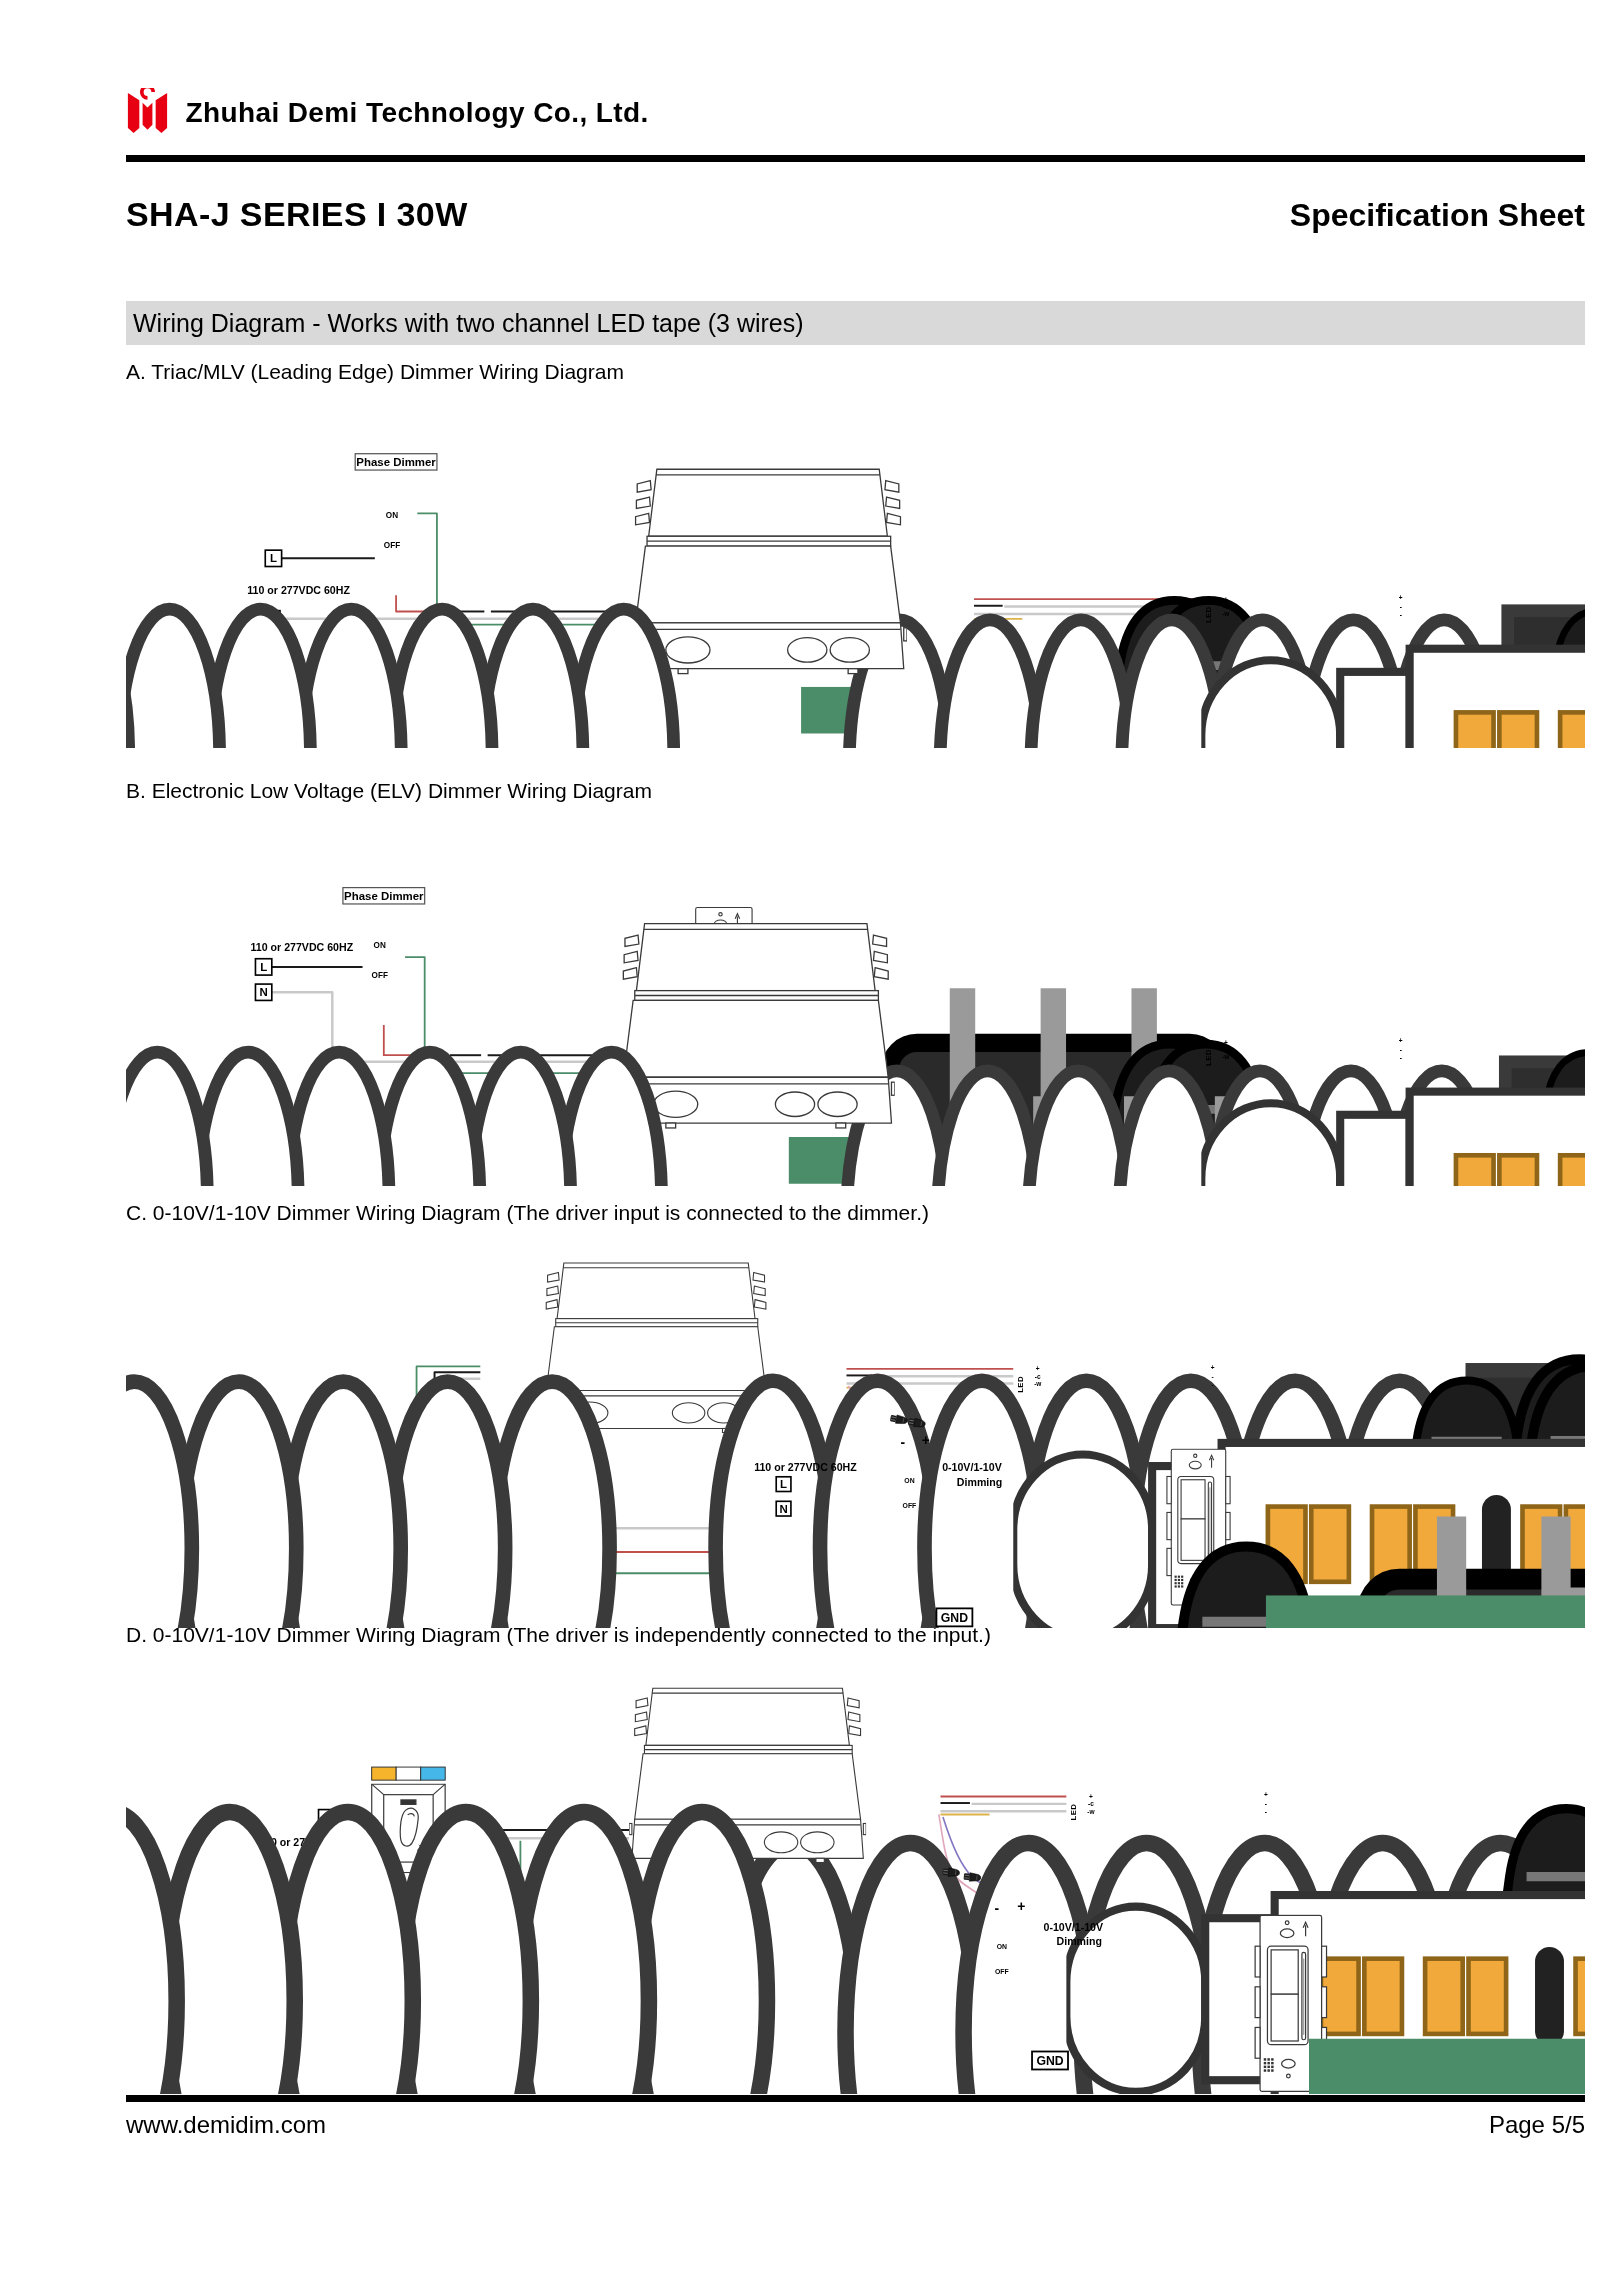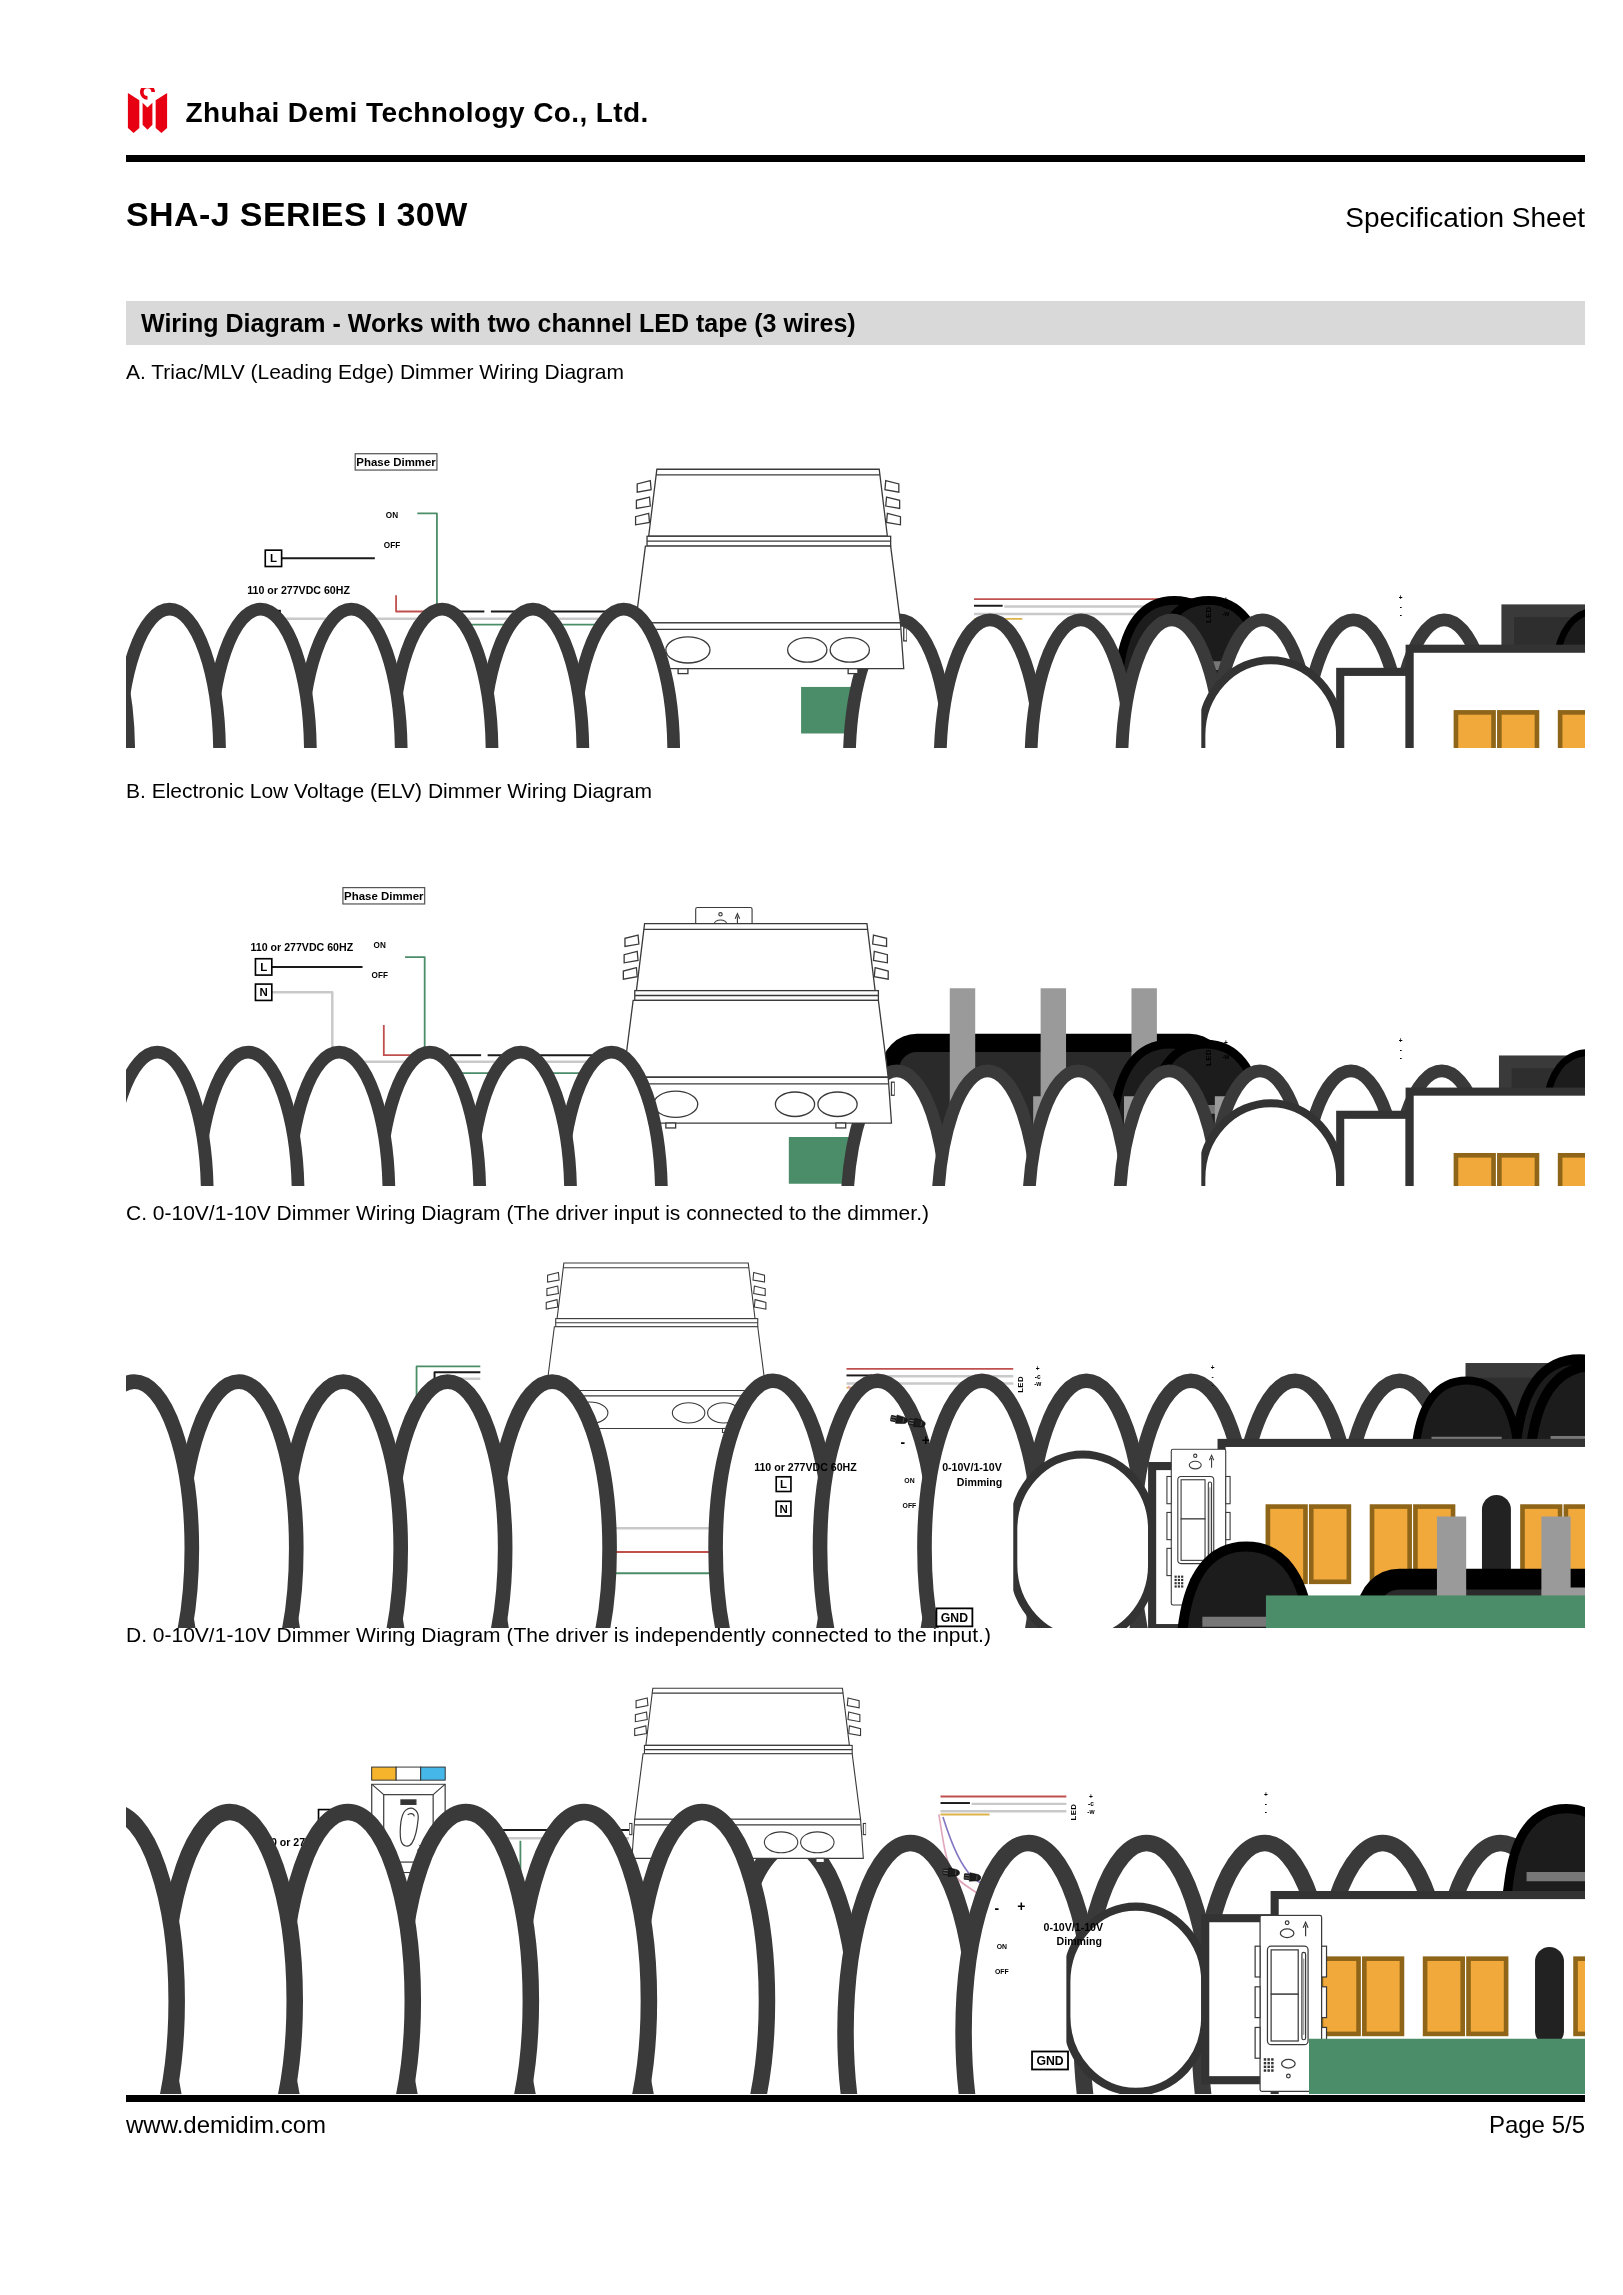--- a/index.html
+++ b/index.html
@@ -19,23 +19,23 @@
   body{background:#fff;font-family:"Liberation Sans","DejaVu Sans",sans-serif;color:var(--ink);}
   .page{position:relative;width:1623px;height:2295px;background:#fff;overflow:hidden;margin-left:44px;}
   .abs{position:absolute;}
   .header-row{left:82px;top:88px;width:1459px;display:flex;align-items:center;gap:16.4px;}
   .company{font-size:28px;font-weight:bold;letter-spacing:0.4px;}
   .rule{left:82px;width:1459px;height:6.5px;background:#000;}
   .rule-top{top:155px;}
   .rule-bottom{top:2095px;}
   .title-row{left:82px;top:195px;width:1459px;display:flex;justify-content:space-between;align-items:flex-end;}
   .product-title{font-size:34px;font-weight:bold;letter-spacing:0.4px;}
-  .doc-type{font-size:28px;font-weight:normal;}
+  .doc-type{font-size:32px;font-weight:bold;}
   .banner{left:82px;top:301px;width:1459px;height:44px;background:var(--banner);
-          font-size:25px;font-weight:bold;line-height:44px;padding-left:15px;}
+          font-size:25px;font-weight:normal;line-height:44px;padding-left:7px;}
   .sec-heading{left:82px;font-size:21px;}
   .h-a{top:360px;} .h-b{top:779px;} .h-c{top:1201px;} .h-d{top:1623px;}
   .dia{left:82px;pointer-events:none;}
   .d-a{top:421px;} .d-b{top:859px;} .d-c{top:1252px;} .d-d{top:1669px;}
   .footer-row{left:82px;top:2111px;width:1459px;display:flex;justify-content:space-between;font-size:24px;gap:42px;}
   svg{font-family:"Liberation Sans","DejaVu Sans",sans-serif;}
   svg text{fill:#000;}
   .w{fill:none;stroke-linecap:butt;stroke-linejoin:round;}
   .wk{stroke:var(--w-black);stroke-width:2.4;}
   .ww{stroke:var(--w-white);stroke-width:3;}

